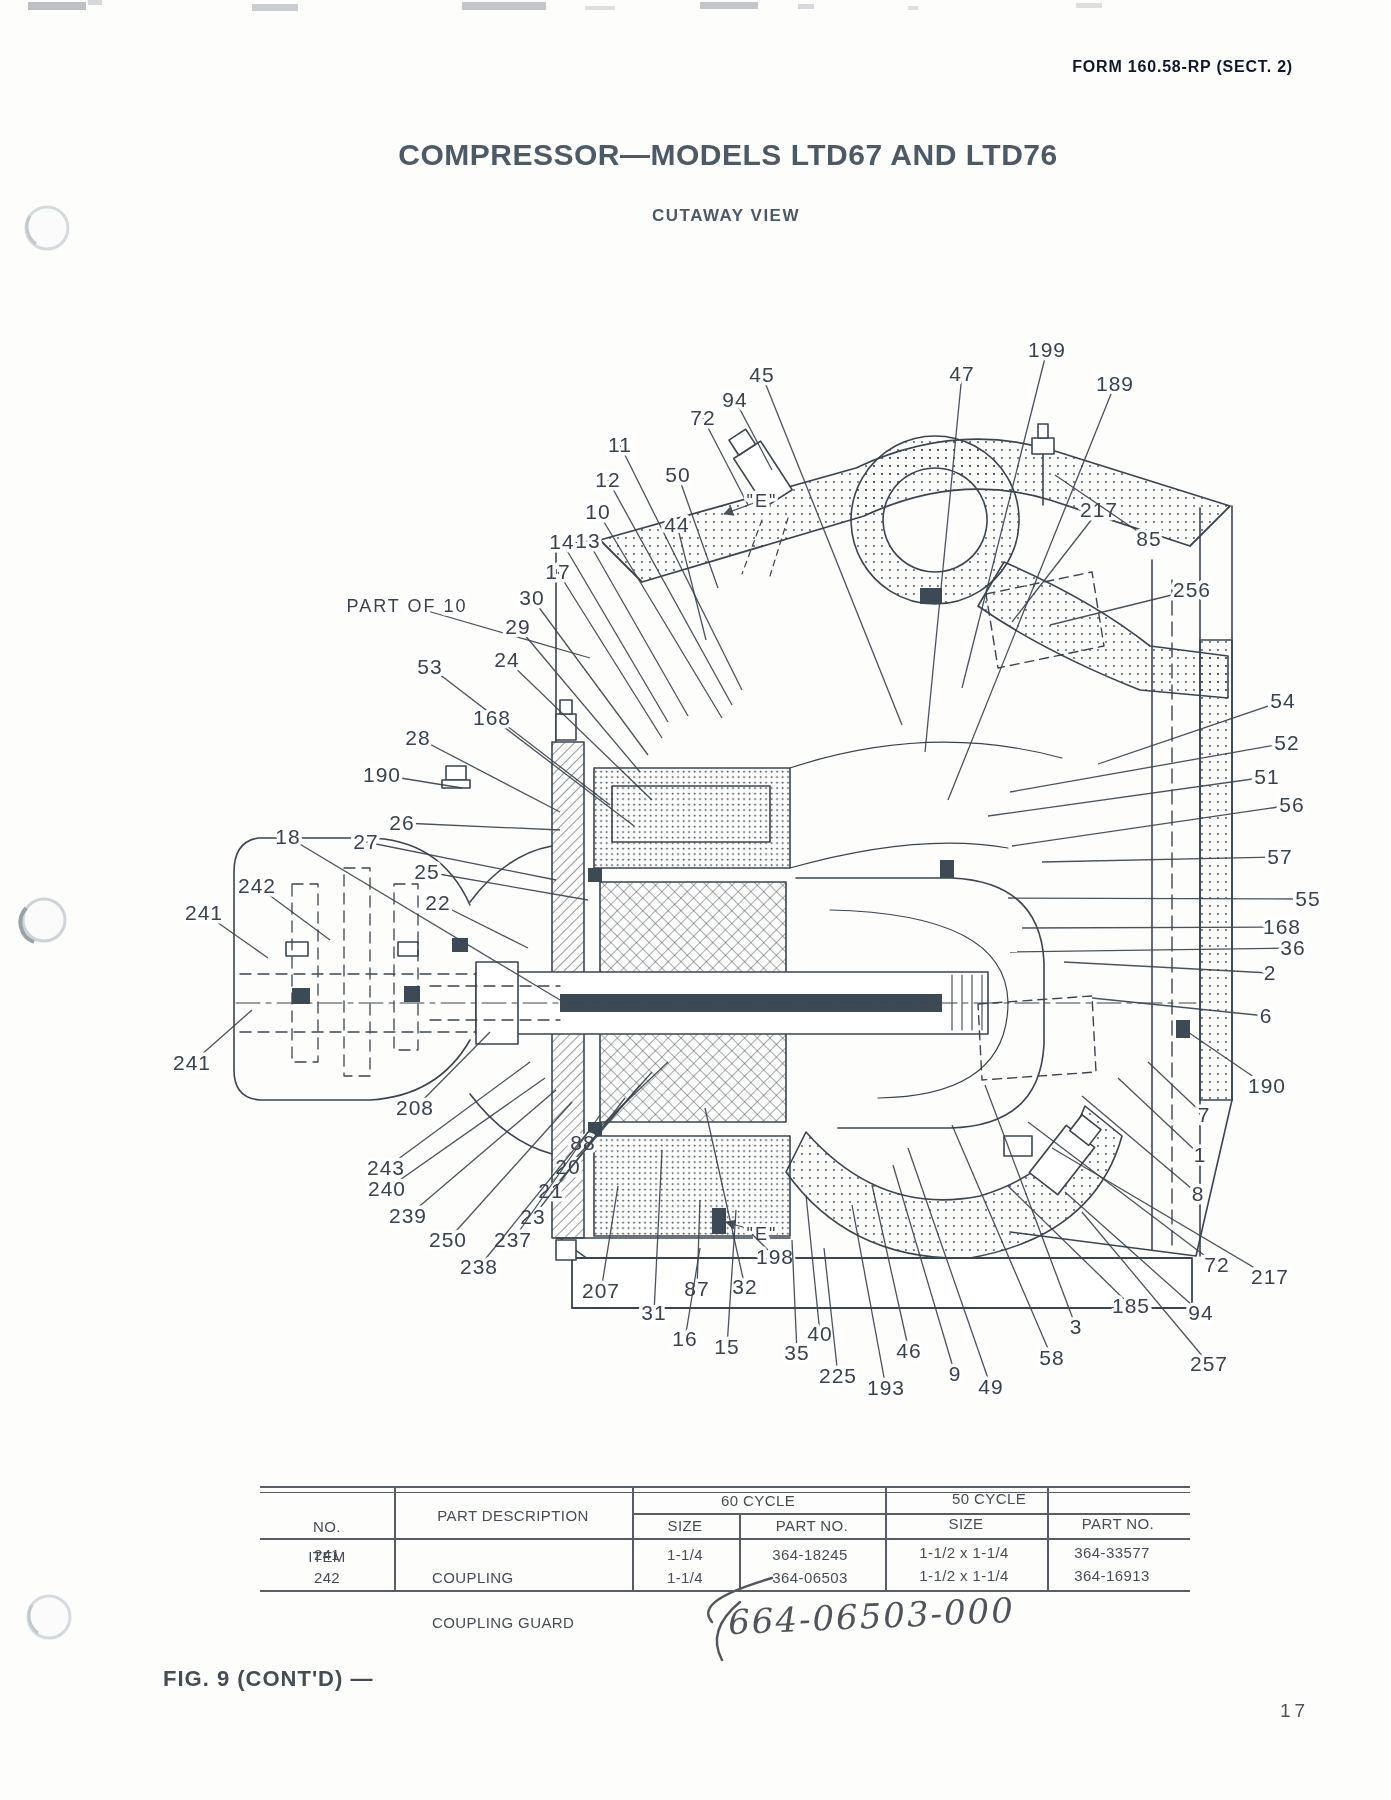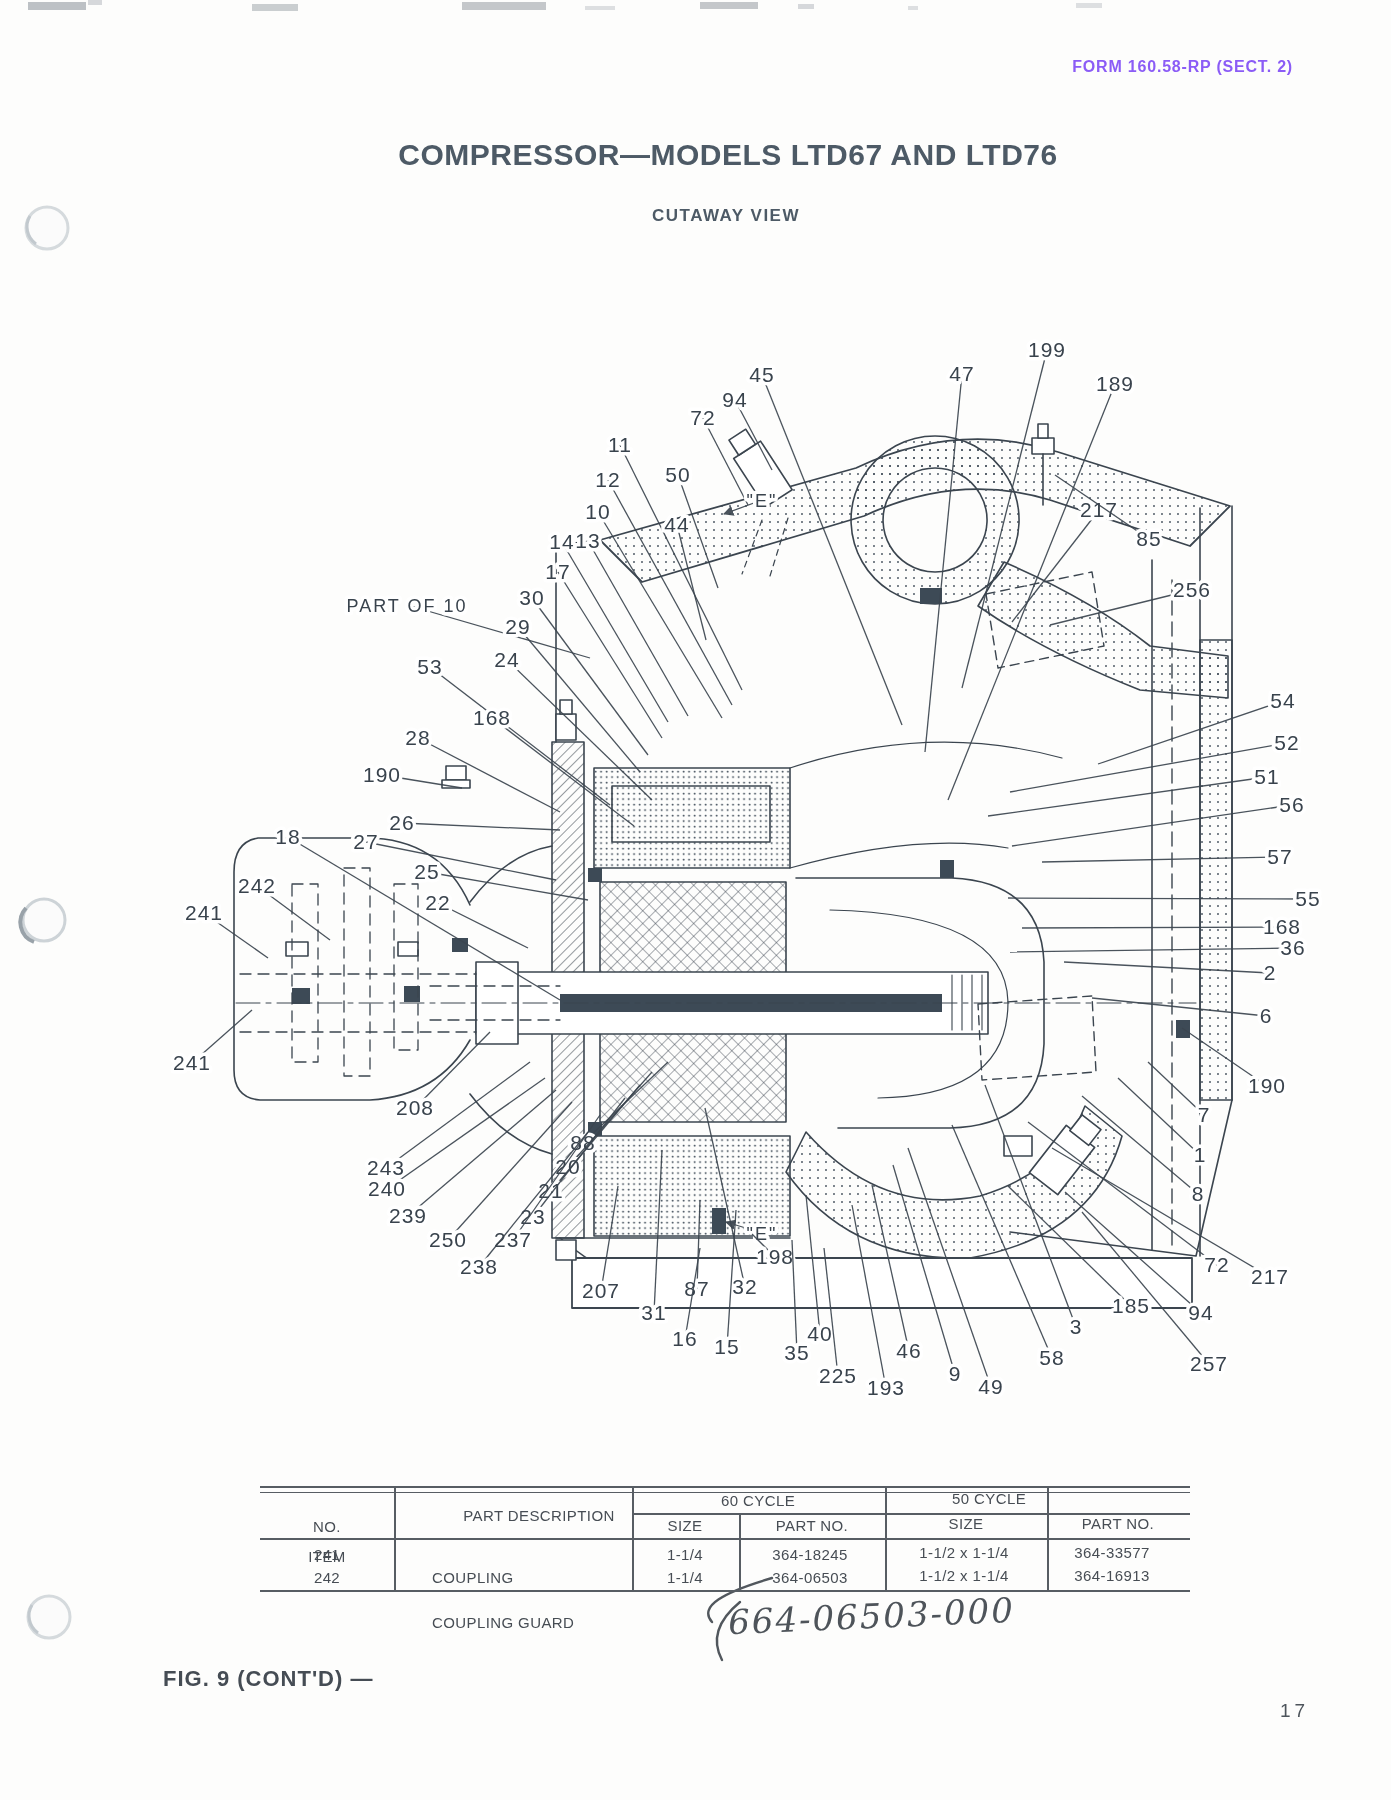--- a/index.html
+++ b/index.html
@@ -4,21 +4,21 @@
 <style>
   html,body{margin:0;padding:0;background:#e8e8e8;}
   .page{position:relative;width:1391px;height:1800px;background:#fdfdfc;overflow:hidden;
         font-family:"Liberation Sans",sans-serif;}
   .abs{position:absolute;}
   #diagram-svg{position:absolute;left:0;top:0;width:1391px;height:1800px;}
   .leader{stroke:#3b454f;stroke-width:1.3;opacity:.92;}
   .callout{font-family:"Liberation Sans",sans-serif;font-size:21px;fill:#39434d;text-anchor:middle;
            paint-order:stroke;stroke:#ffffff;stroke-width:7px;stroke-linejoin:round;letter-spacing:1px;}
   .callout.small{font-size:18px;letter-spacing:2px;}
-  .form-number{top:58px;right:98px;font-size:16px;color:#8b5cf6;letter-spacing:.8px;font-weight:bold;}
+  .form-number{top:58px;right:98px;font-size:16px;color:#0f172a;letter-spacing:.8px;font-weight:bold;}
   .doc-title{top:138px;left:0;width:1456px;text-align:center;font-size:30px;font-weight:bold;
              color:#4d5a66;letter-spacing:.5px;}
   .doc-subtitle{top:206px;left:0;width:1452px;text-align:center;font-size:17px;font-weight:bold;
              color:#4d5a66;letter-spacing:1.5px;}
   .fig-caption{left:163px;top:1666px;font-size:22px;font-weight:bold;color:#454c54;letter-spacing:1px;}
   .page-number{left:1280px;top:1700px;font-size:19px;color:#4d545b;letter-spacing:4px;}
   .handwriting{left:728px;top:1596px;font-family:"DejaVu Serif",serif;font-style:italic;
                font-size:34px;color:#4e545a;letter-spacing:2px;transform:rotate(-2.5deg);}
   
   .rule{position:absolute;background:#575d63;}
@@ -349,21 +349,21 @@
     <div class="rule" style="left:260px;top:1538px;width:930px;height:1.5px;"></div>
     <div class="rule" style="left:260px;top:1590px;width:930px;height:1.5px;"></div>
     <div class="rule" style="left:394px;top:1486px;width:1.5px;height:104px;"></div>
     <div class="rule" style="left:632px;top:1486px;width:1.5px;height:104px;"></div>
     <div class="rule" style="left:739px;top:1513px;width:1.5px;height:77px;"></div>
     <div class="rule" style="left:885px;top:1486px;width:1.5px;height:104px;"></div>
     <div class="rule" style="left:1047px;top:1486px;width:1.5px;height:104px;"></div>
 
     <span class="tcell" style="left:327px;top:1548px;">ITEM</span>
     <span class="tcell" style="left:327px;top:1518px;">NO.</span>
-    <span class="tcell" style="left:513px;top:1507px;margin-left:26px;">PART DESCRIPTION</span>
+    <span class="tcell" style="left:513px;top:1507px;">PART DESCRIPTION</span>
     <span class="tcell" style="left:758px;top:1492px;">60 CYCLE</span>
     <span class="tcell" style="left:989px;top:1490px;">50 CYCLE</span>
     <span class="tcell" style="left:685px;top:1517px;">SIZE</span>
     <span class="tcell" style="left:812px;top:1517px;">PART NO.</span>
     <span class="tcell" style="left:966px;top:1515px;">SIZE</span>
     <span class="tcell" style="left:1118px;top:1515px;">PART NO.</span>
 
     <span class="tcell" style="left:327px;top:1546px;">241</span>
     <span class="tcell left" style="left:432px;top:1614px;">COUPLING GUARD</span>
     <span class="tcell" style="left:685px;top:1546px;">1-1/4</span>

